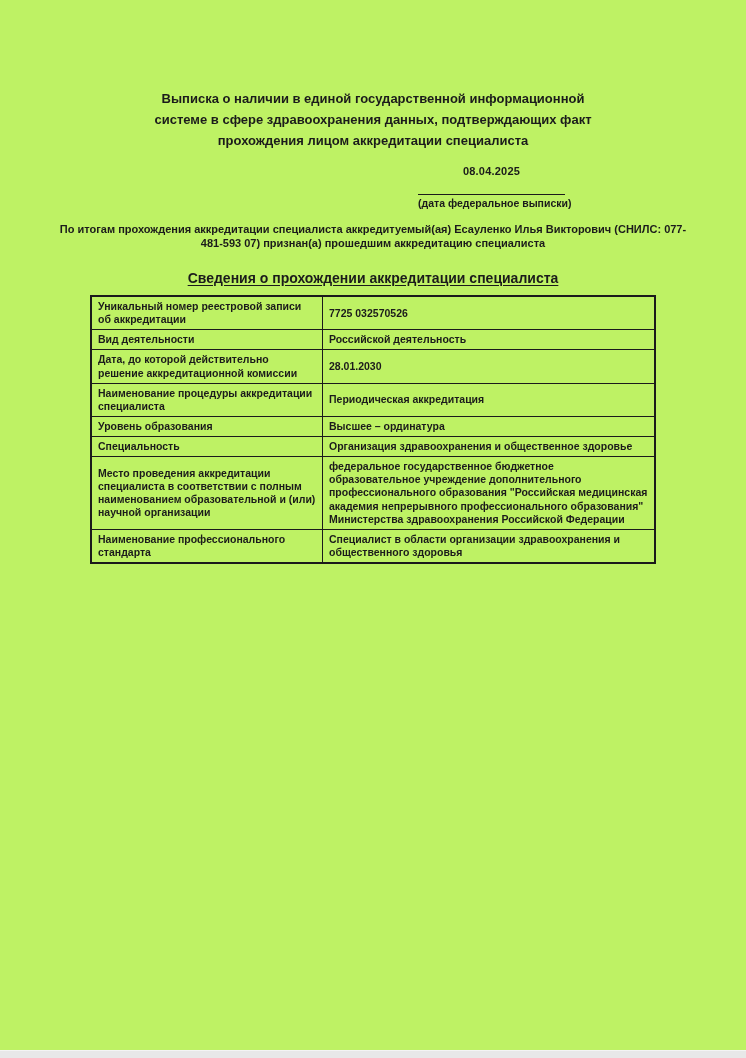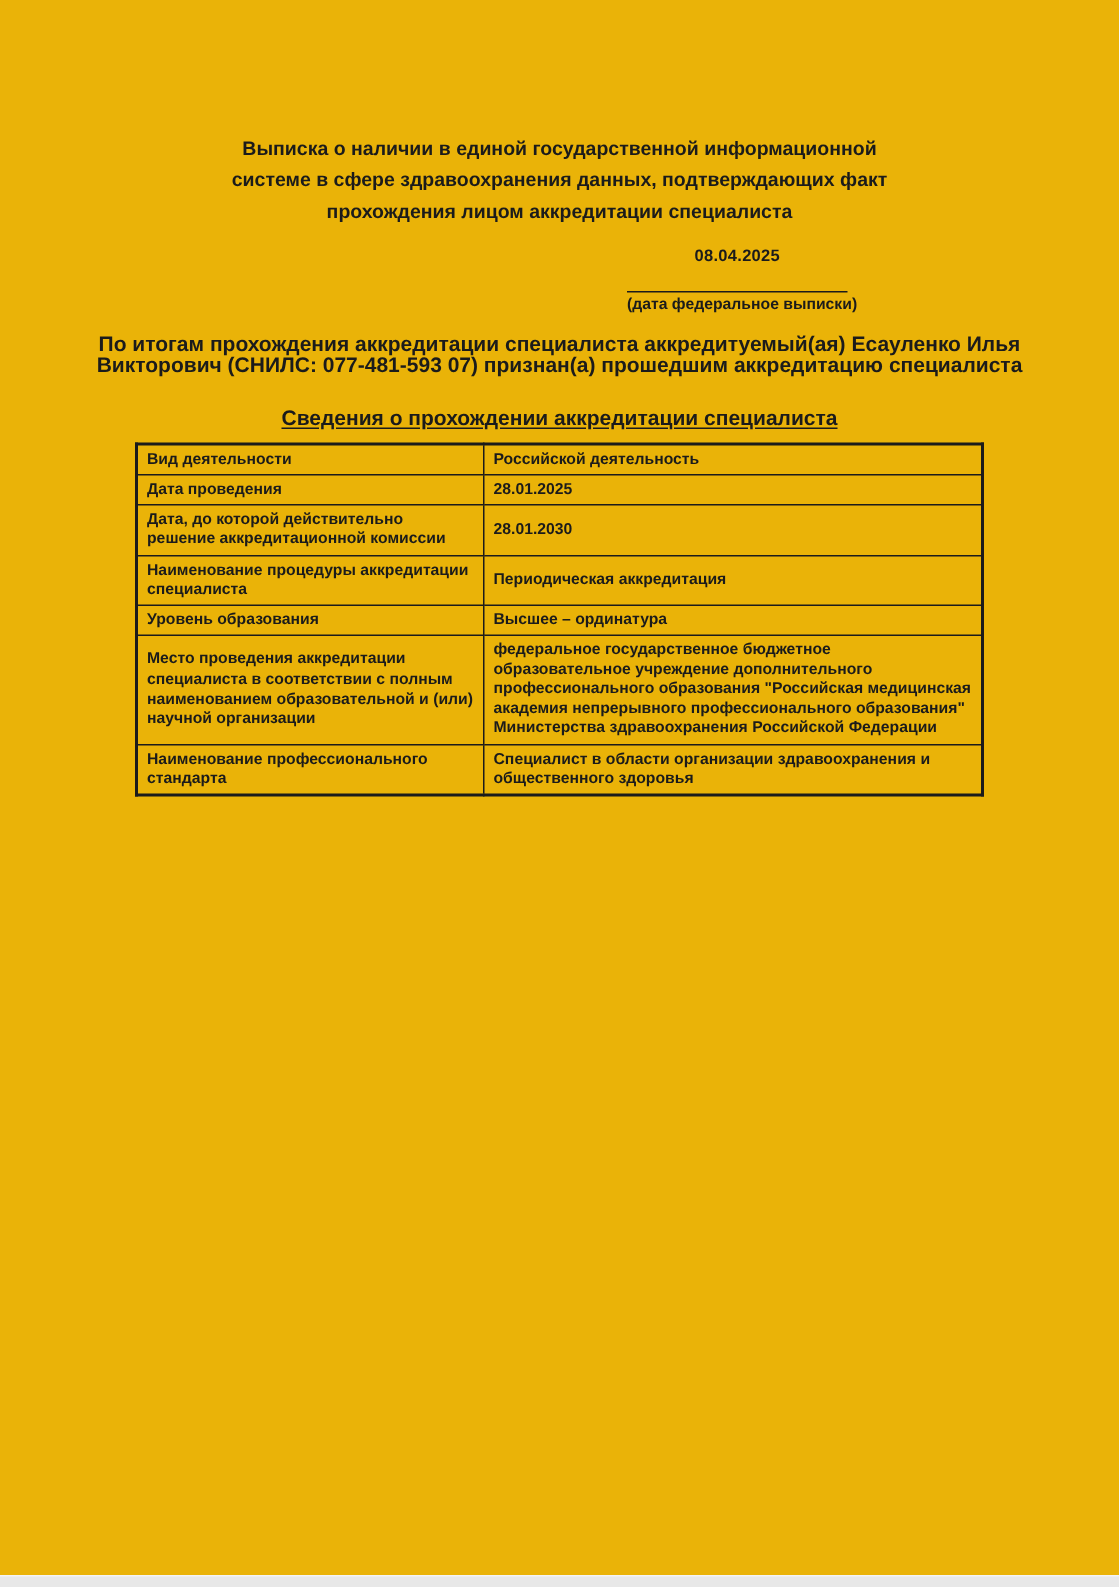--- a/index.html
+++ b/index.html
@@ -4,21 +4,21 @@
 <style>
   html, body {
     margin: 0;
     padding: 0;
     background: #ffffff;
   }
   .page {
     position: relative;
     width: 746px;
     height: 1058px;
-    background: #eab308;
+    background: #bef264;
     overflow: hidden;
     font-family: "Liberation Sans", "DejaVu Sans", sans-serif;
     font-weight: 700;
     color: #1b1b1b;
   }
   .content {
     padding-top: 88px;
   }
   .doc-title {
     width: 440px;
@@ -42,21 +42,21 @@
   .date-caption {
     display: block;
     padding-top: 2px;
     font-size: 10.5px;
     white-space: nowrap;
   }
   .intro {
     width: 642px;
     margin: 14px auto 0;
     text-align: center;
-    font-size: 14px;
+    font-size: 11px;
     line-height: 13.5px;
   }
   .section-heading {
     margin: 20px auto 0;
     text-align: center;
     font-size: 14px;
     text-decoration: underline;
     text-underline-offset: 2px;
   }
   .registry-heading {
@@ -103,39 +103,43 @@
       <span class="date-caption">(дата федеральное выписки)</span>
     </div>
 
     <div class="intro">По итогам прохождения аккредитации специалиста аккредитуемый(ая) Есауленко Илья Викторович (СНИЛС: 077-481-593 07) признан(а) прошедшим аккредитацию специалиста</div>
 
     <div class="section-heading">Сведения о прохождении аккредитации специалиста</div>
 
 
     <table class="acc-table">
       <tbody>
+        <tr>
+          <td class="cell-label">Уникальный номер реестровой записи об аккредитации</td>
+          <td class="cell-value">7725 032570526</td>
+        </tr>
       <tr>
           <td class="cell-label">Вид деятельности</td>
           <td class="cell-value">Российской деятельность</td>
-        </tr>
-          <tr>
-          <td class="cell-label">Дата проведения</td>
-          <td class="cell-value">28.01.2025</td>
         </tr>
           <tr>
           <td class="cell-label">Дата, до которой действительно решение аккредитационной комиссии</td>
           <td class="cell-value">28.01.2030</td>
         </tr>
           <tr>
           <td class="cell-label">Наименование процедуры аккредитации специалиста</td>
           <td class="cell-value">Периодическая аккредитация</td>
         </tr>
           <tr>
           <td class="cell-label">Уровень образования</td>
           <td class="cell-value">Высшее – ординатура</td>
+        </tr>
+          <tr>
+          <td class="cell-label">Специальность</td>
+          <td class="cell-value">Организация здравоохранения и общественное здоровье</td>
         </tr>
           <tr>
           <td class="cell-label">Место проведения аккредитации специалиста в соответствии с полным наименованием образовательной и (или) научной организации</td>
           <td class="cell-value">федеральное государственное бюджетное образовательное учреждение дополнительного профессионального образования "Российская медицинская академия непрерывного профессионального образования" Министерства здравоохранения Российской Федерации</td>
         </tr>
           <tr>
           <td class="cell-label">Наименование профессионального стандарта</td>
           <td class="cell-value">Специалист в области организации здравоохранения и общественного здоровья</td>
         </tr>
         </tbody>

